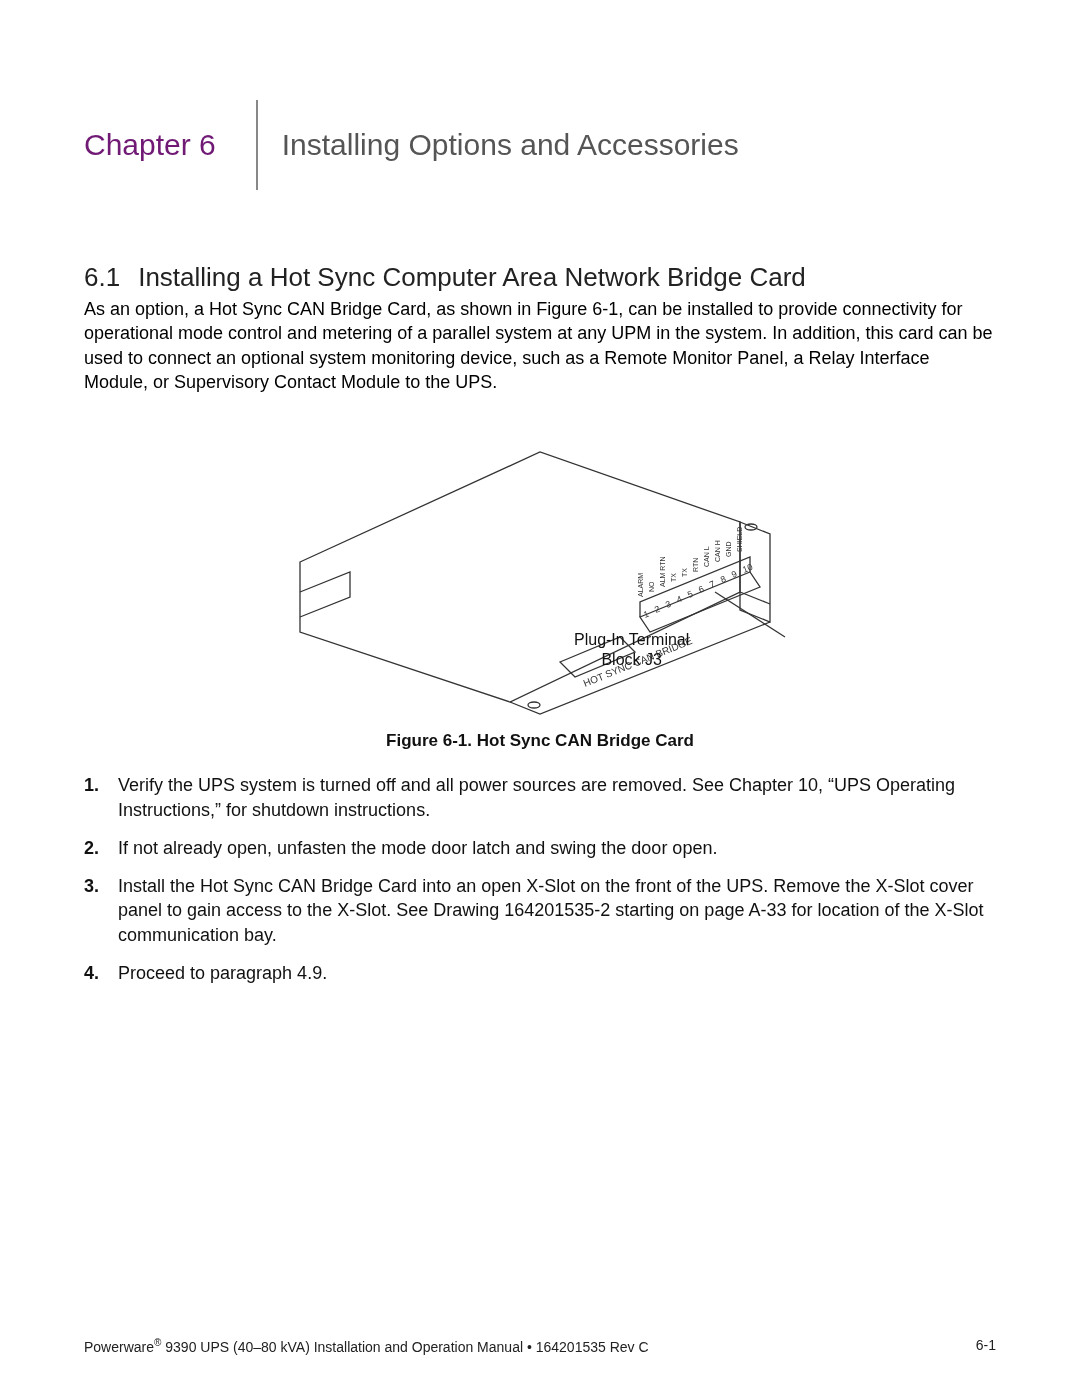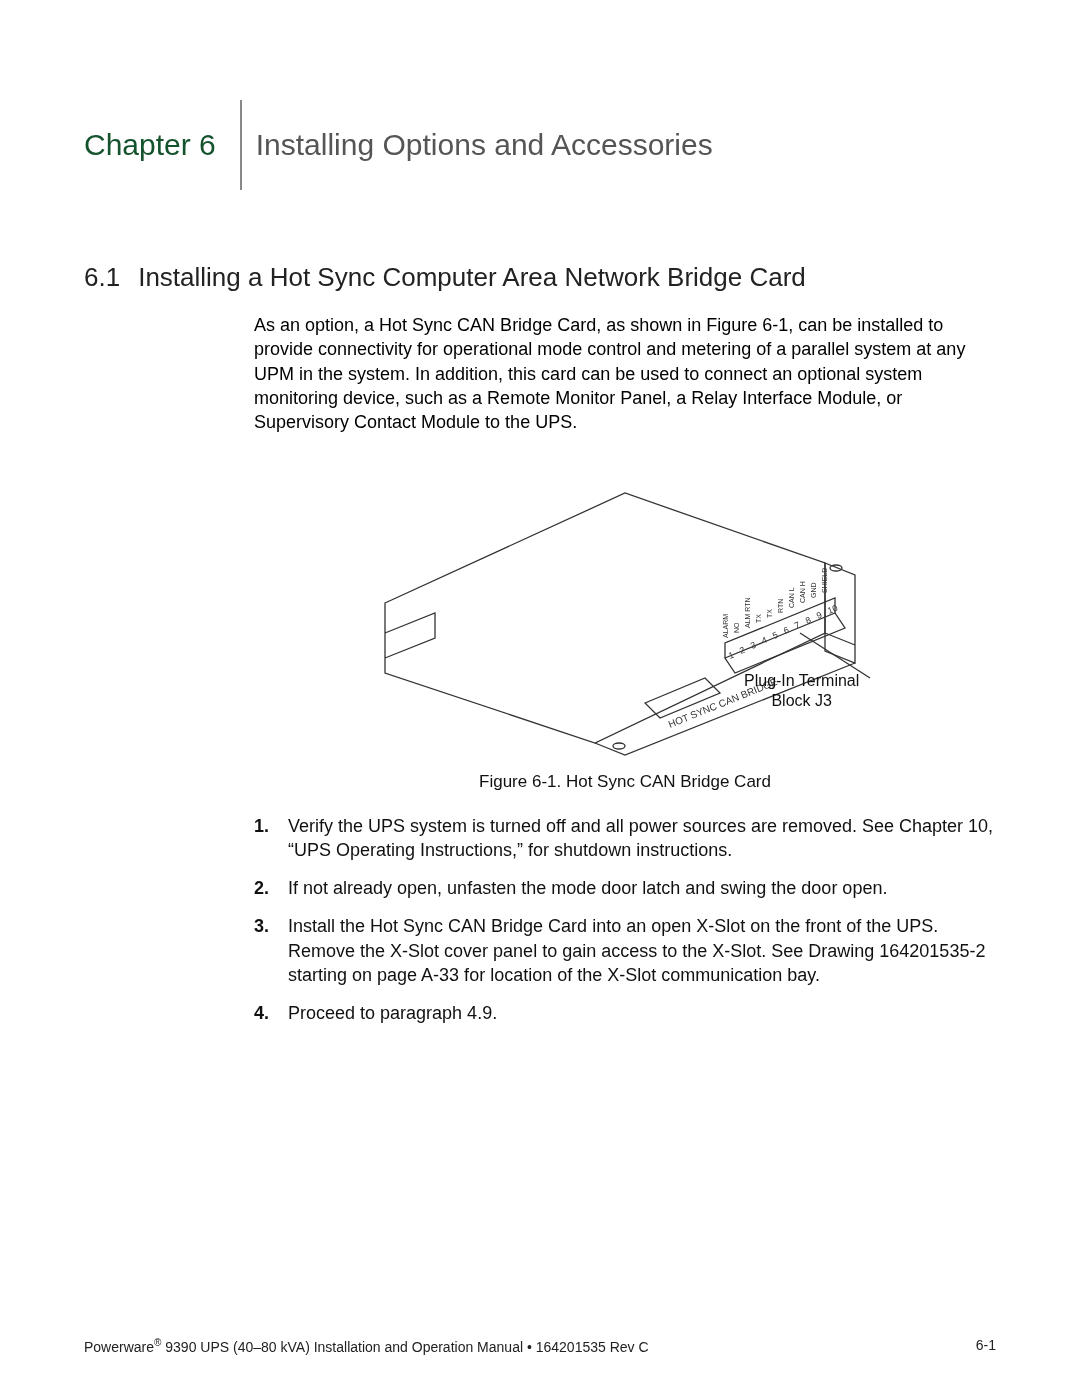--- a/index.html
+++ b/index.html
@@ -23,72 +23,71 @@
 
   
   .chapter-row {
     display: flex;
     align-items: stretch;
     margin-bottom: 70px;
   }
   .chapter-label {
     font-size: 30px;
     font-weight: 300;
-    color: #14532d;
-    padding-right: 24px;
+    color: #701a75;
+    padding-right: 40px;
     display: flex;
     align-items: center;
     white-space: nowrap;
     border-right: 2px solid #888;
     height: 90px;
   }
   .chapter-title {
     font-size: 30px;
     font-weight: 300;
     color: #555;
-    padding-left: 14px;
+    padding-left: 24px;
     display: flex;
     align-items: center;
   }
 
   
   .section-heading {
     display: flex;
     align-items: flex-start;
     gap: 18px;
     font-size: 26px;
     font-weight: 300;
     color: #222;
-    margin-bottom: 18px;
+    margin-bottom: 2px;
   }
   .section-num { flex: 0 0 auto; }
   .section-title { flex: 1 1 auto; }
 
   
   .indent-block {
-    margin-left: 170px;
   }
 
   .para {
     font-size: 18px;
     color: #000;
     margin: 0 0 18px 0;
   }
 
   
   .figure-wrap {
     margin: 8px 0 12px 0;
   }
   .figure-wrap svg {
     display: block;
     margin: 0 auto;
   }
   .figure-caption {
     text-align: center;
-    font-weight: 400;
+    font-weight: 700;
     font-size: 17px;
     margin: 8px 0 20px 0;
   }
   .callout-text {
     position: absolute;
   }
 
   
   .steps {
     list-style: none;

